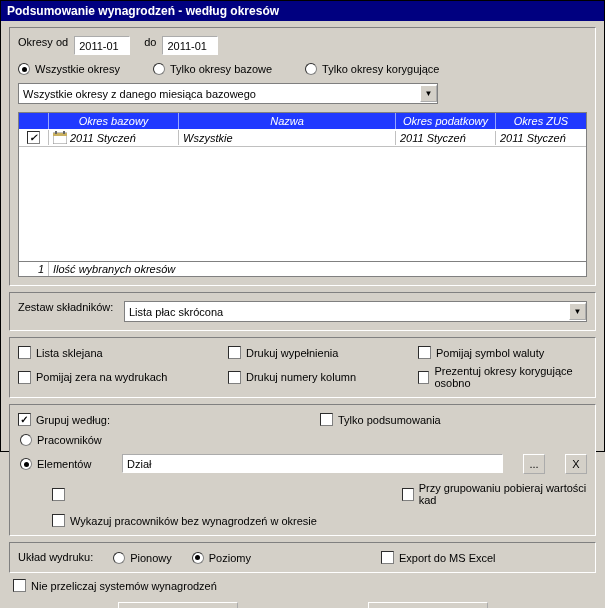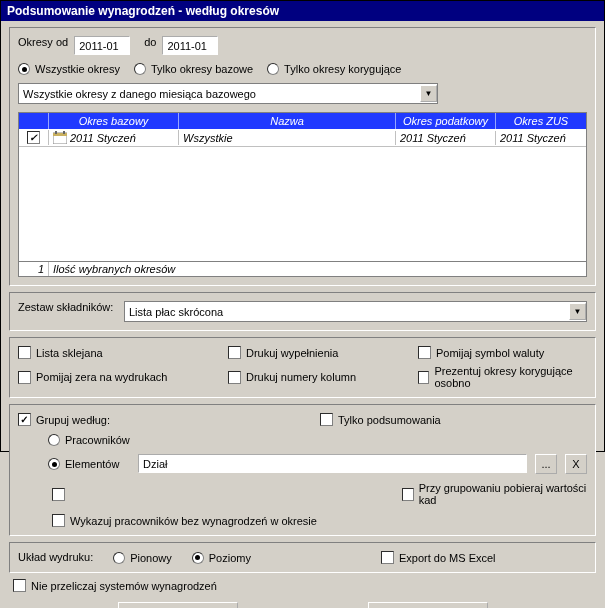--- a/index.html
+++ b/index.html
@@ -164,39 +164,39 @@
   justify-content: center;
   font-size: 11px;
 }
 .lbl { white-space: nowrap; }
 .flex1 { flex: 1; }
 .grid3 {
   display: grid;
   grid-template-columns: 210px 190px 1fr;
   row-gap: 6px;
 }
-.indent { margin-left: 30px; }
+.indent { margin-left: 2px; }
 </style>
 </head>
 <body>
 
 <div class="window">
   <div class="titlebar">
     <span>Podsumowanie wynagrodzeń - według okresów</span>
   </div>
   <div class="content">
 
     <div class="panel">
       <div class="row">
         <span class="lbl">Okresy od</span>
         <input class="input" style="width: 56px;" value="2011-01">
         <span class="lbl" style="margin-left:8px">do</span>
         <input class="input" style="width: 56px;" value="2011-01">
       </div>
-      <div class="row" style="gap:14px">
+      <div class="row" style="gap:33px">
         <span class="radio">
           <span class="radio-dot checked"></span>
           <span>Wszystkie okresy</span>
         </span>
         <span class="radio">
           <span class="radio-dot"></span>
           <span>Tylko okresy bazowe</span>
         </span>
         <span class="radio">
           <span class="radio-dot"></span>
@@ -290,21 +290,21 @@
             <span class="chk"></span>
             <span>Tylko podsumowania</span>
           </span>
       </div>
       <div class="row indent">
         <span class="radio">
             <span class="radio-dot"></span>
             <span>Pracowników</span>
           </span>
       </div>
-      <div class="row indent" style="gap:8px">
+      <div class="row indent" style="gap:20px">
         <span class="radio" style="width:82px">
             <span class="radio-dot checked"></span>
             <span>Elementów</span>
           </span>
         <input class="input flex1" value="Dział" style="">
         <span class="smallbtn">...</span>
         <span class="smallbtn">X</span>
       </div>
       <div class="row" style="margin-left:34px;gap:0">
         <span class="checkbox" style="width:390px">

